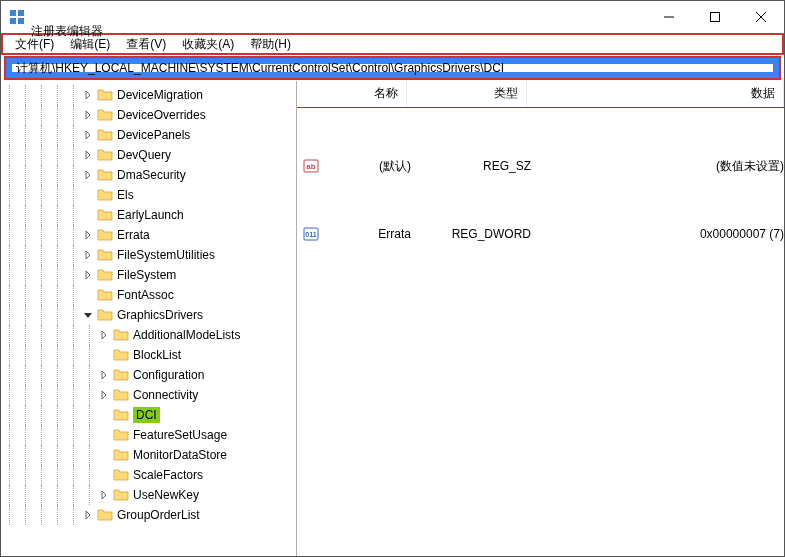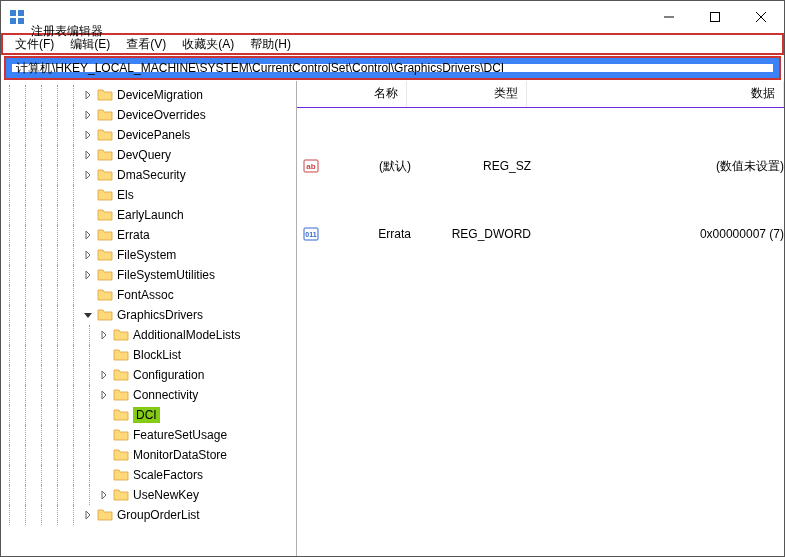--- a/index.html
+++ b/index.html
@@ -336,39 +336,39 @@
           <span class="vline"></span>
         </span>
         <span class="expander"><svg width="8" height="8">
             <path d="M2 0 L6 4 L2 8 Z" fill="none" stroke="#666"></path>
           </svg></span>
         <span class="folder-icon">
           <svg class="folder-svg" viewBox="0 0 16 14">
             <path d="M1 3 L1 12 L15 12 L15 4 L7 4 L6 2 L1 2 Z" fill="#ffd97a" stroke="#d9a23a" stroke-width="0.8"></path>
           </svg>
         </span>
+        <span class="tree-label">FileSystemUtilities</span>
+      </div>
+      <div class="tree-row">
+        <span class="tree-lines">
+          <span class="vline"></span>
+          <span class="vline"></span>
+          <span class="vline"></span>
+          <span class="vline"></span>
+          <span class="vline"></span>
+        </span>
+        <span class="expander"><svg width="8" height="8">
+            <path d="M2 0 L6 4 L2 8 Z" fill="none" stroke="#666"></path>
+          </svg></span>
+        <span class="folder-icon">
+          <svg class="folder-svg" viewBox="0 0 16 14">
+            <path d="M1 3 L1 12 L15 12 L15 4 L7 4 L6 2 L1 2 Z" fill="#ffd97a" stroke="#d9a23a" stroke-width="0.8"></path>
+          </svg>
+        </span>
         <span class="tree-label">FileSystem</span>
-      </div>
-      <div class="tree-row">
-        <span class="tree-lines">
-          <span class="vline"></span>
-          <span class="vline"></span>
-          <span class="vline"></span>
-          <span class="vline"></span>
-          <span class="vline"></span>
-        </span>
-        <span class="expander"><svg width="8" height="8">
-            <path d="M2 0 L6 4 L2 8 Z" fill="none" stroke="#666"></path>
-          </svg></span>
-        <span class="folder-icon">
-          <svg class="folder-svg" viewBox="0 0 16 14">
-            <path d="M1 3 L1 12 L15 12 L15 4 L7 4 L6 2 L1 2 Z" fill="#ffd97a" stroke="#d9a23a" stroke-width="0.8"></path>
-          </svg>
-        </span>
-        <span class="tree-label">FileSystemUtilities</span>
       </div>
       <div class="tree-row">
         <span class="tree-lines">
           <span class="vline"></span>
           <span class="vline"></span>
           <span class="vline"></span>
           <span class="vline"></span>
           <span class="vline"></span>
         </span>
         <span class="expander"></span>

